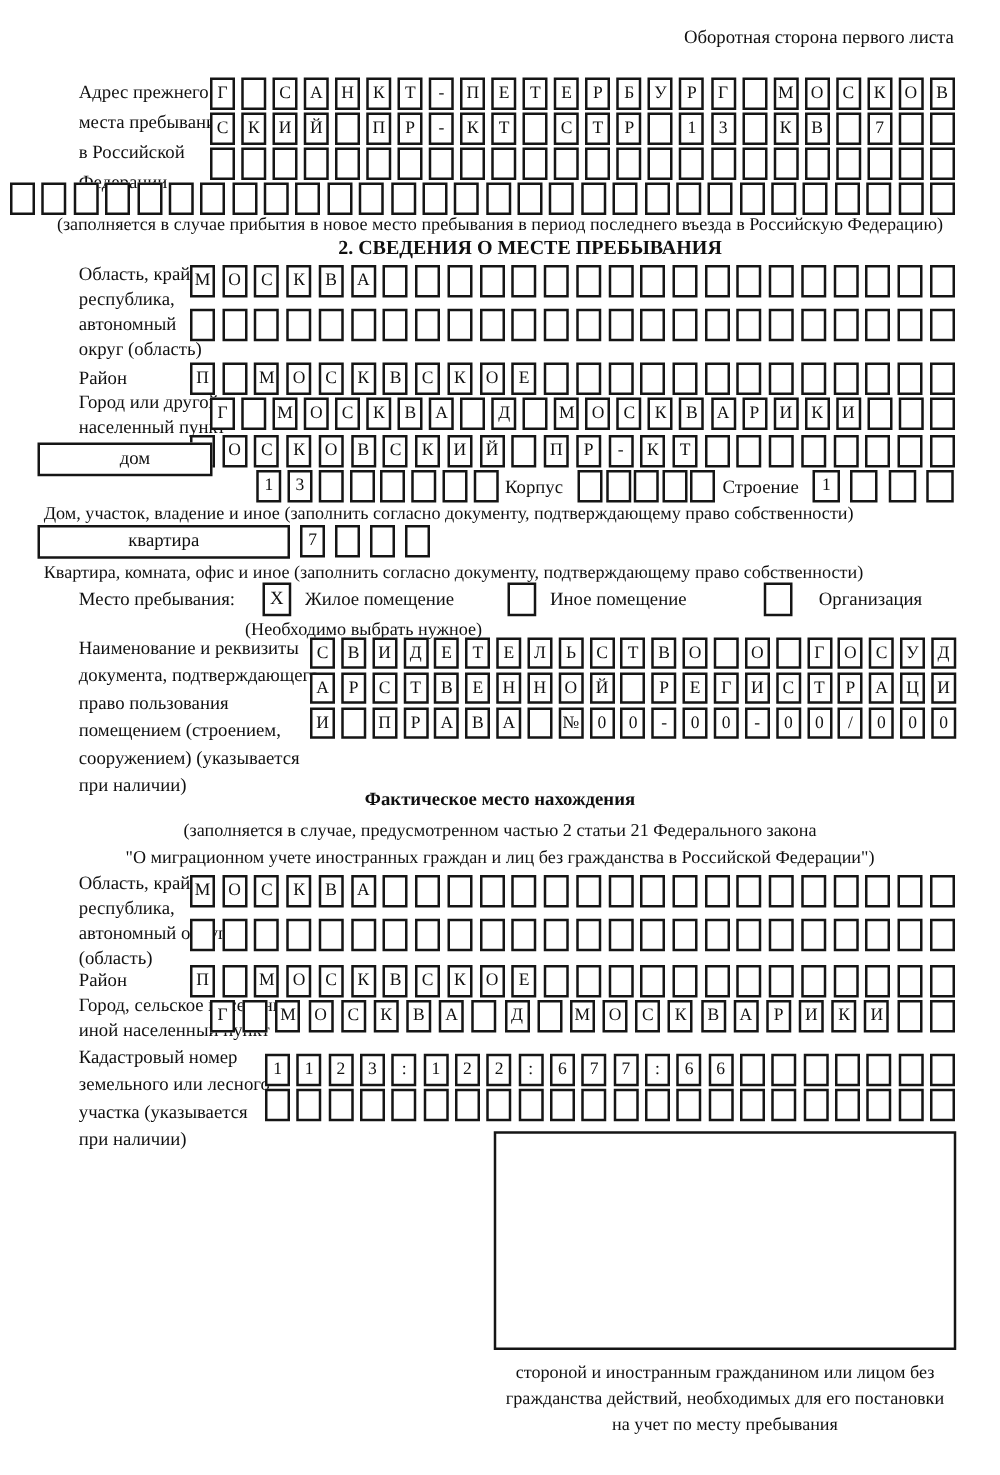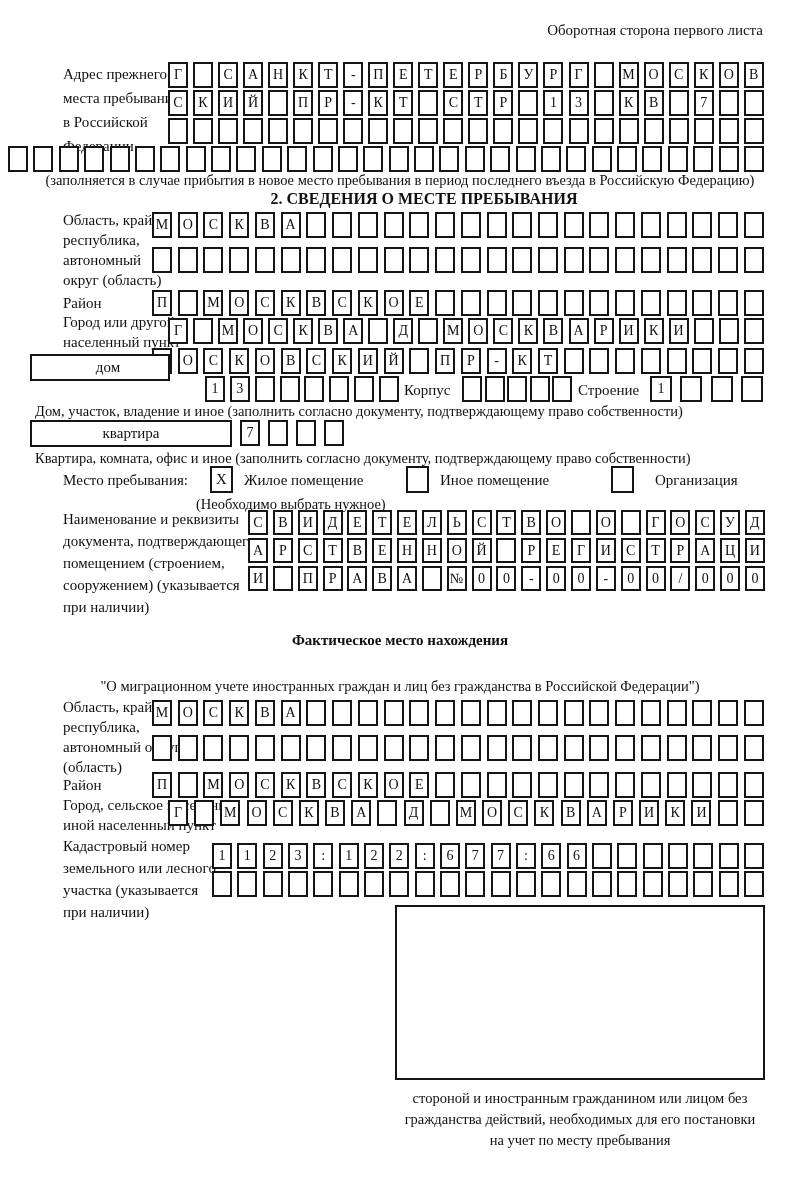--- a/index.html
+++ b/index.html
@@ -348,20 +348,21 @@
   <div class="abs lbl" style="left:244px;top:470px;">Жилое помещение</div>
   <div class="abs cell chk" style="left:406px;top:466px;"></div>
   <div class="abs lbl" style="left:440px;top:470px;">Иное помещение</div>
   <div class="abs cell chk" style="left:611px;top:466px;"></div>
   <div class="abs lbl" style="left:655px;top:470px;">Организация</div>
   <div class="abs note" style="left:196px;top:496px;">(Необходимо выбрать нужное)</div>
 
   <div class="abs lbl lh22" style="left:63px;top:508px;">
     <div>Наименование и реквизиты</div>
     <div>документа, подтверждающего</div>
+    <div>право пользования</div>
     <div>помещением (строением,</div>
     <div>сооружением) (указывается</div>
     <div>при наличии)</div>
   </div>
   <div class="abs row docrow" style="left:248px;top:510px;width:517px;">
       <span class="cell">С</span>
       <span class="cell">В</span>
       <span class="cell">И</span>
       <span class="cell">Д</span>
       <span class="cell">Е</span>
@@ -423,20 +424,21 @@
       <span class="cell">-</span>
       <span class="cell">0</span>
       <span class="cell">0</span>
       <span class="cell">/</span>
       <span class="cell">0</span>
       <span class="cell">0</span>
       <span class="cell">0</span>
     </div>
 
   <div class="abs fact-title center" style="top:632px;">Фактическое место нахождения</div>
+  <div class="abs note center" style="top:657px;">(заполняется в случае, предусмотренном частью 2 статьи 21 Федерального закона</div>
   <div class="abs note center" style="top:678px;">"О миграционном учете иностранных граждан и лиц без гражданства в Российской Федерации")</div>
 
   <div class="abs lbl lh20" style="left:63px;top:697px;">
     <div>Область, край,</div>
     <div>республика,</div>
     <div>автономный округ</div>
     <div>(область)</div>
   </div>
   <div class="abs row" style="left:152px;top:700px;width:612px;">
       <span class="cell">М</span>

